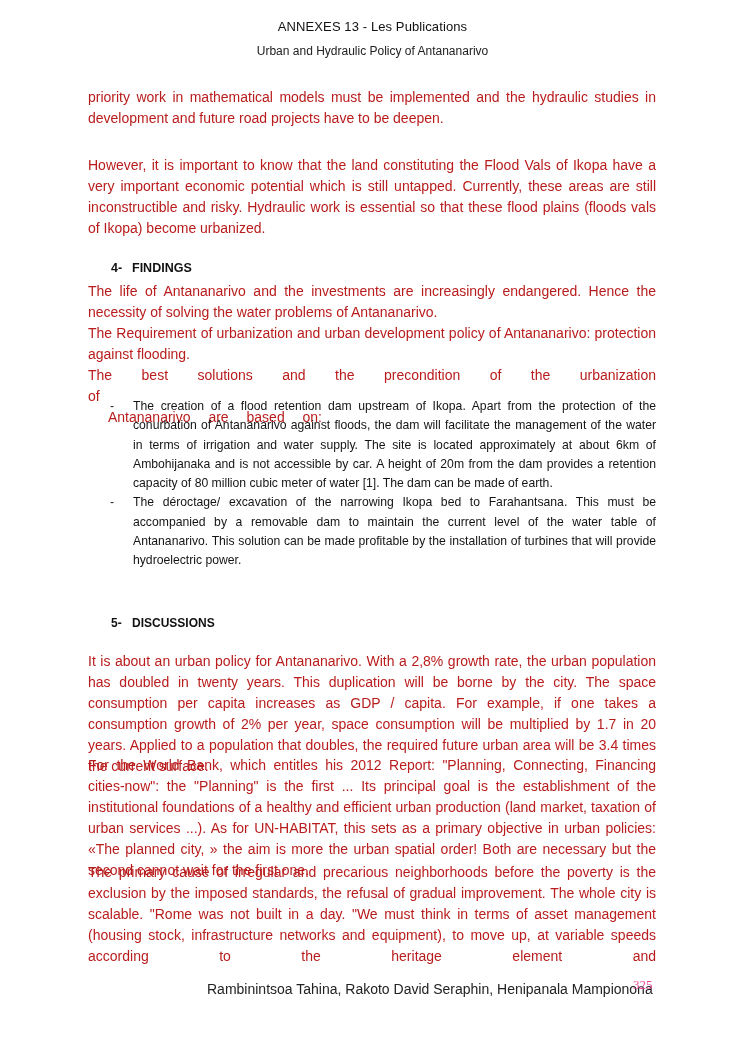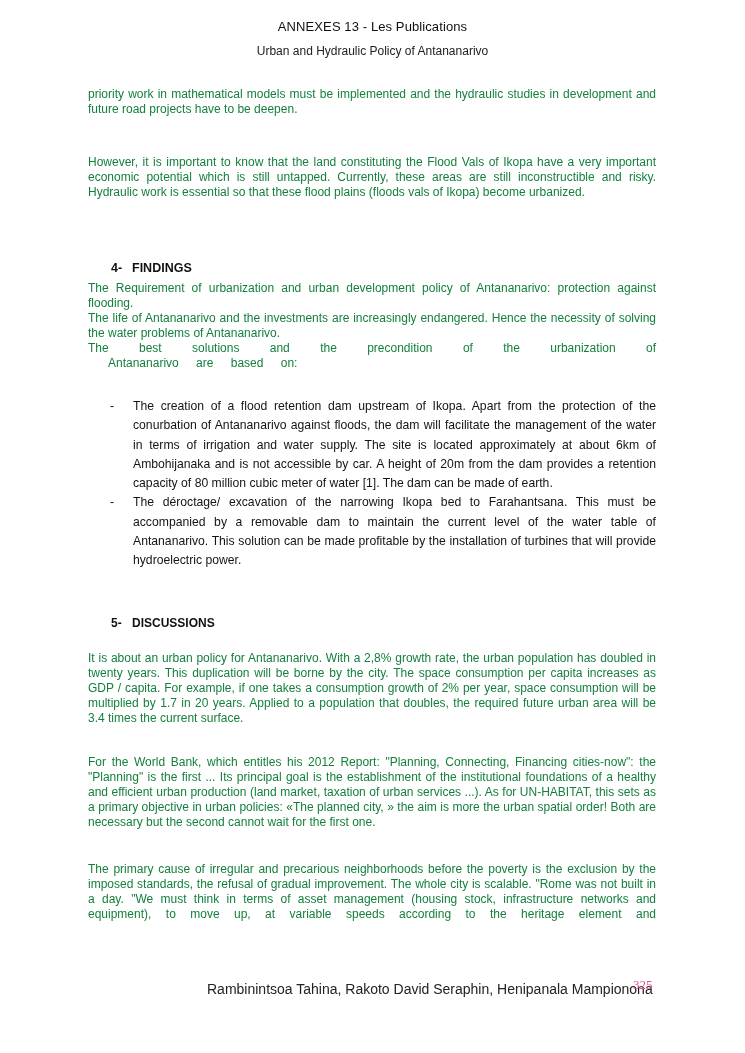--- a/index.html
+++ b/index.html
@@ -7,22 +7,22 @@
   .header-title {
     position: absolute; left: 0; width: 745px; top: 19px; text-align: center;
     font-family: "Liberation Sans", sans-serif; font-size: 13px; color: #111; letter-spacing: 0.1px;
   }
   .header-sub {
     position: absolute; left: 0; width: 745px; top: 44px; text-align: center;
     font-family: "Liberation Sans", sans-serif; font-size: 12px; color: #222;
   }
   .body-text {
     position: absolute; left: 88px; width: 568px;
-    font-family: "Liberation Sans", sans-serif; font-size: 12px; line-height: 15px;
-    text-align: justify; color: #15803d;
+    font-family: "Liberation Sans", sans-serif; font-size: 14px; line-height: 21px;
+    text-align: justify; color: #b91c1c;
   }
   .body-text p { margin: 0; }
   .p1 { top: 87px; }
   .p2 { top: 127px; margin-top: 28px; }
   .h4 { position: absolute; left: 111px; top: 261px; font-family: "Liberation Sans", sans-serif; font-weight: bold; font-size: 12.5px; color: #111; }
   .h5 { position: absolute; left: 111px; top: 616px; font-family: "Liberation Sans", sans-serif; font-weight: bold; font-size: 12px; color: #111; }
   .h4 .num, .h5 .num { display: inline-block; width: 21px; }
   .findings { top: 281px; }
   .spread { text-align: justify; text-align-last: justify; }
   .bullets { position: absolute; left: 88px; top: 397px; width: 568px;
@@ -55,22 +55,22 @@
 </div>
 <div class="body-text p2">
   <p>However, it is important to know that the land constituting the Flood Vals of Ikopa have a very important economic potential which is still untapped. Currently, these areas are still inconstructible and risky. Hydraulic work is essential so that these flood plains (floods vals of Ikopa) become urbanized.</p>
 </div>
 
 <div class="h4">
   <span class="num">4-</span><span>FINDINGS</span>
 </div>
 
 <div class="body-text findings">
+  <p>The life of Antananarivo and the investments are increasingly endangered. Hence the necessity of solving the water problems of Antananarivo.</p>
   <p>The Requirement of urbanization and urban development policy of Antananarivo: protection against flooding.</p>
-  <p>The life of Antananarivo and the investments are increasingly endangered. Hence the necessity of solving the water problems of Antananarivo.</p>
   <p class="spread" style="word-spacing:24px;">The best solutions and the precondition of the urbanization of</p>
   <p style="word-spacing:14px;margin-left:20px;">Antananarivo are based on:</p>
 </div>
 
 <div class="bullets">
   <div class="bullet">
     <span class="dash">-</span>
     <span class="btext">The creation of a flood retention dam upstream of Ikopa. Apart from the protection of the conurbation of Antananarivo against floods, the dam will facilitate the management of the water in terms of irrigation and water supply. The site is located approximately at about 6km of Ambohijanaka and is not accessible by car. A height of 20m from the dam provides a retention capacity of 80 million cubic meter of water [1]. The dam can be made of earth.</span>
   </div>
   <div class="bullet">

